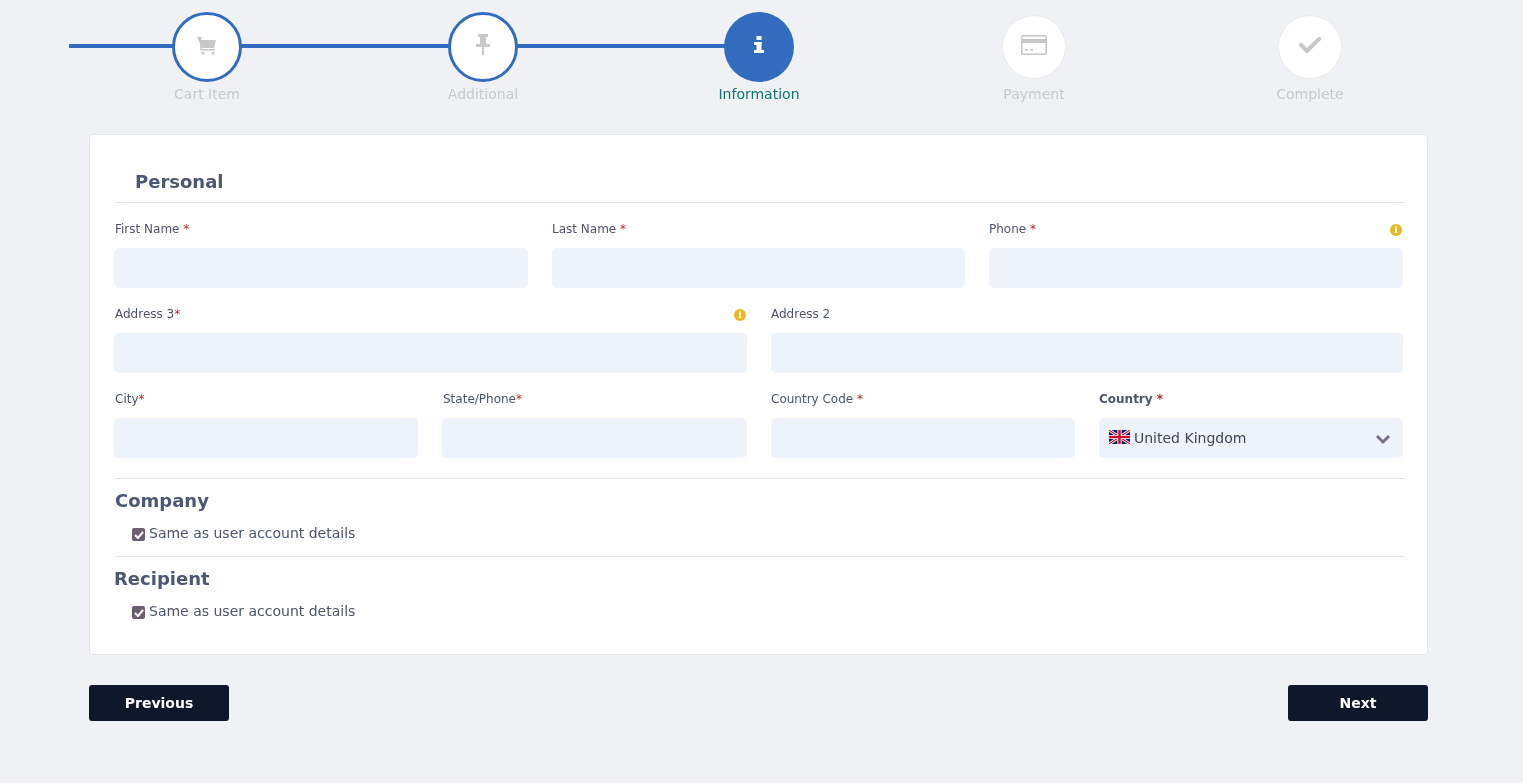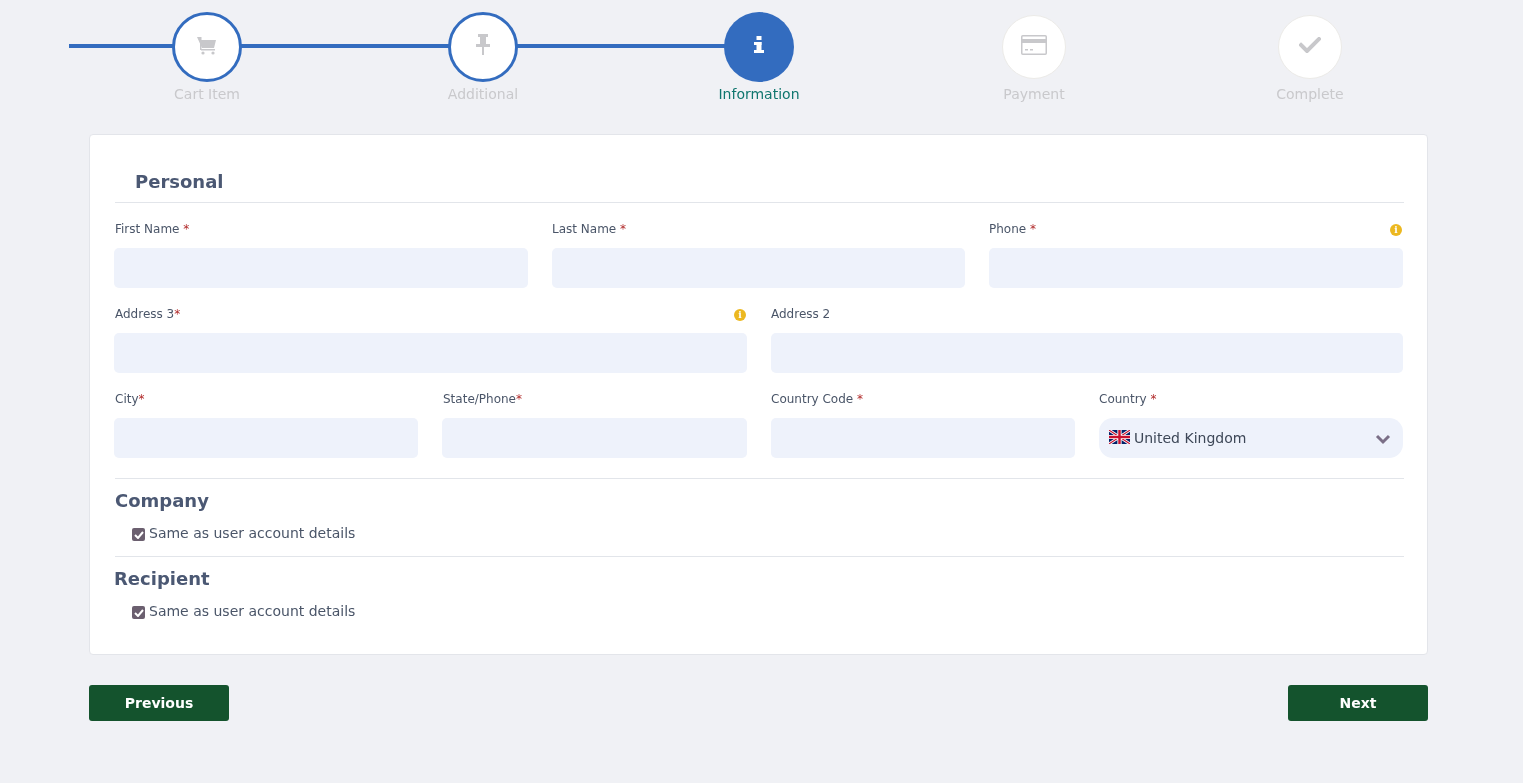--- a/index.html
+++ b/index.html
@@ -70,21 +70,21 @@
     .check-row { position: absolute; display: flex; align-items: flex-end; margin-left: 17px; }
     .checkbox {
       width: 13px; height: 13px; border-radius: 2px; background: #6b5f6f;
       display: flex; align-items: center; justify-content: center; margin-right: 4px;
     }
     .check-row .text { font-size: 14px; color: #4a5568; }
 
     
     .btn {
       position: absolute; top: 685px; width: 140px; height: 36px; border-radius: 3px;
-      background: #14532d; color: #fff; font-size: 14px; font-weight: bold;
+      background: #0f172a; color: #fff; font-size: 14px; font-weight: bold;
       border: none; display: flex; align-items: center; justify-content: center; cursor: pointer;
       font-family: "DejaVu Sans", "Liberation Sans", sans-serif;
     }
   </style>
 </head>
 <body>
 
 <div class="stepper">
   <div class="track"></div>
 
@@ -197,24 +197,24 @@
   <div class="field-label" style="left:353px; top:257px;">
     <span>State/Phone</span><span class="req">*</span>
   </div>
   <input class="input" style="left: 352px; top: 283px; width: 305px;" value="">
 
   <div class="field-label" style="left:681px; top:257px;">
     <span>Country Code </span><span class="req">*</span>
   </div>
   <input class="input" style="left: 681px; top: 283px; width: 304px;" value="">
 
-  <div class="field-label" style="left:1009px; top:257px;">
+  <div class="field-label" style="left:1009px; top:257px;font-weight:bold;">
     <span>Country </span><span class="req">*</span>
   </div>
-  <div class="select" style="left:1009px; top:283px; width:304px;border-radius:14px;">
+  <div class="select" style="left:1009px; top:283px; width:304px;">
     <span>
       <svg width="21" height="14" viewBox="0 0 60 40">
         <rect width="60" height="40" fill="#012169"></rect>
         <path d="M0 0L60 40M60 0L0 40" stroke="#fff" stroke-width="8"></path>
         <path d="M0 0L60 40M60 0L0 40" stroke="#C8102E" stroke-width="3"></path>
         <path d="M30 0v40M0 20h60" stroke="#fff" stroke-width="12"></path>
         <path d="M30 0v40M0 20h60" stroke="#C8102E" stroke-width="7"></path>
       </svg>
     </span>
     <span class="value">United Kingdom</span>

